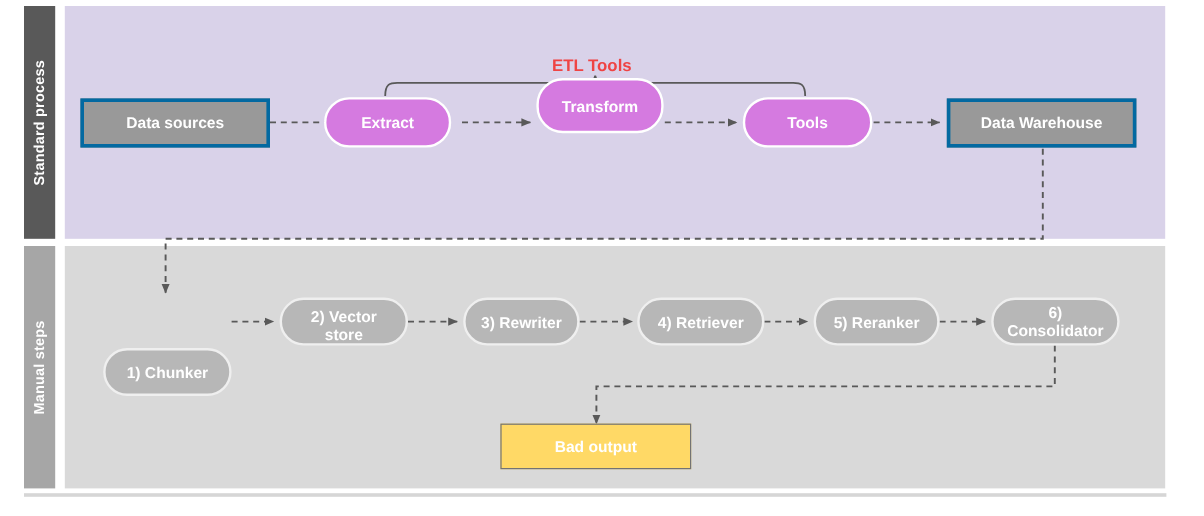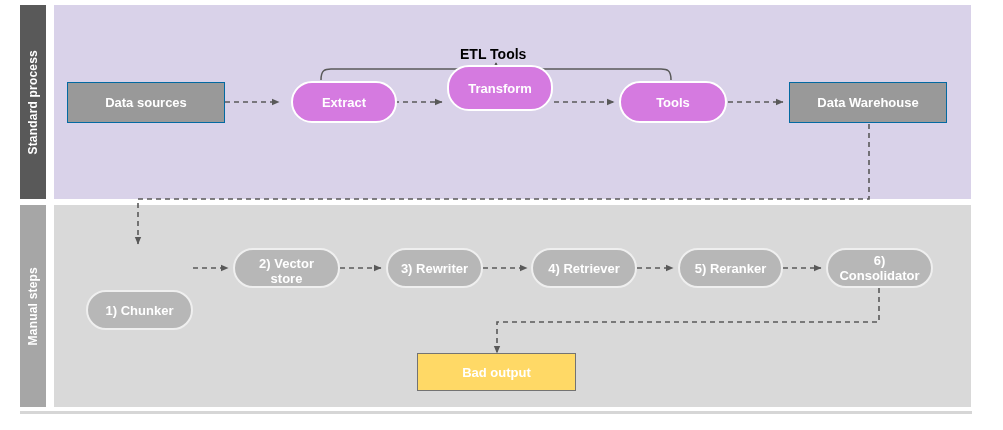--- a/index.html
+++ b/index.html
@@ -19,29 +19,29 @@
       white-space:nowrap;}
   #lane-top{left:20px;top:5px;width:26px;height:194px;background:#595959;}
   #lane-bottom{left:20px;top:205px;width:26px;height:202px;background:#a6a6a6;}
 
   #bottom-rule{position:absolute;left:20px;top:411px;width:952px;height:3px;background:#d6d6d6;}
 
   
   .node{position:absolute;display:flex;align-items:center;justify-content:center;
         text-align:center;font-size:13px;font-weight:bold;color:#ffffff;
         line-height:15px;box-sizing:border-box;}
-  .node.rect{background:#999999;border:1px solid #0369a1;}
+  .node.rect{background:#999999;border:3px solid #0369a1;}
   .node.pill-purple{background:#d57ae0;border:2px solid #ffffff;border-radius:22px;}
   .node.pill-gray{background:#b7b7b7;border:2px solid #efefef;border-radius:22px;}
   .node.rect-yellow{background:#ffd966;border:1px solid #737373;}
 
   
   #wires{position:absolute;left:0;top:0;width:1003px;height:430px;overflow:visible;}
 
-  .etl-caption{position:absolute;font-size:14px;font-weight:bold;color:#000000;
+  .etl-caption{position:absolute;font-size:14px;font-weight:bold;color:#ef4444;
                white-space:nowrap;}
 </style>
 </head>
 <body>
 
 <div id="stage">
 
   <div class="band" id="band-top"></div>
   <div class="band" id="band-bottom"></div>
 
@@ -75,21 +75,21 @@
     <path fill="none" stroke="#595959" stroke-width="1.5" d="M321,80 C321,70 325,69 331,69 L487,69 C493,69 495,68 496,63
              C497,68 499,69 505,69 L661,69 C667,69 671,70 671,80"></path>
   </svg>
 
   <div class="etl-caption" style="left:460px;top:46px;">ETL Tools</div>
 
   <div class="node rect" style="left:67px;top:82px;width:158px;height:41px;">
     <span>Data sources</span>
   </div>
 
-  <div class="node pill-purple" style="left:291px;top:81px;width:106px;height:42px;">
+  <div class="node pill-purple" style="left:270px;top:81px;width:106px;height:42px;">
     <span>Extract</span>
   </div>
 
   <div class="node pill-purple" style="left:447px;top:65px;width:106px;height:46px;">
     <span>Transform</span>
   </div>
 
   <div class="node pill-purple" style="left:619px;top:81px;width:108px;height:42px;">
     <span>Tools</span>
   </div>

